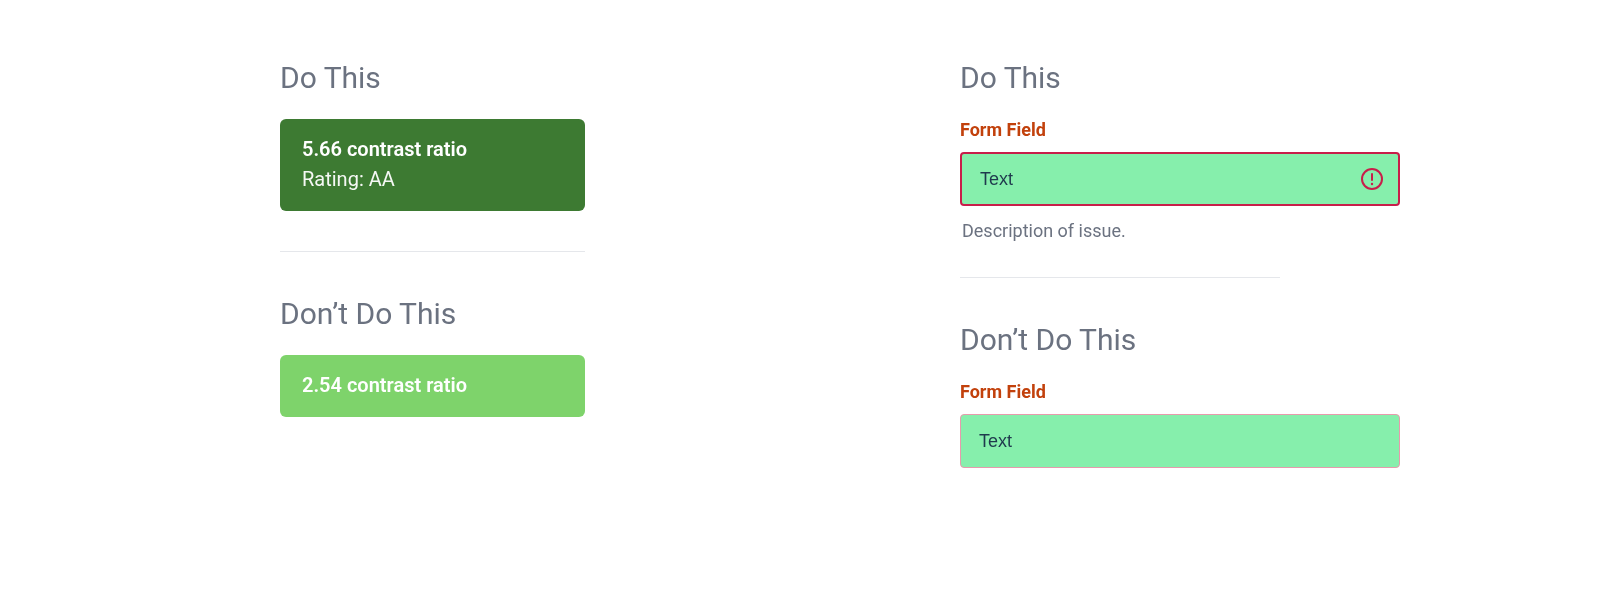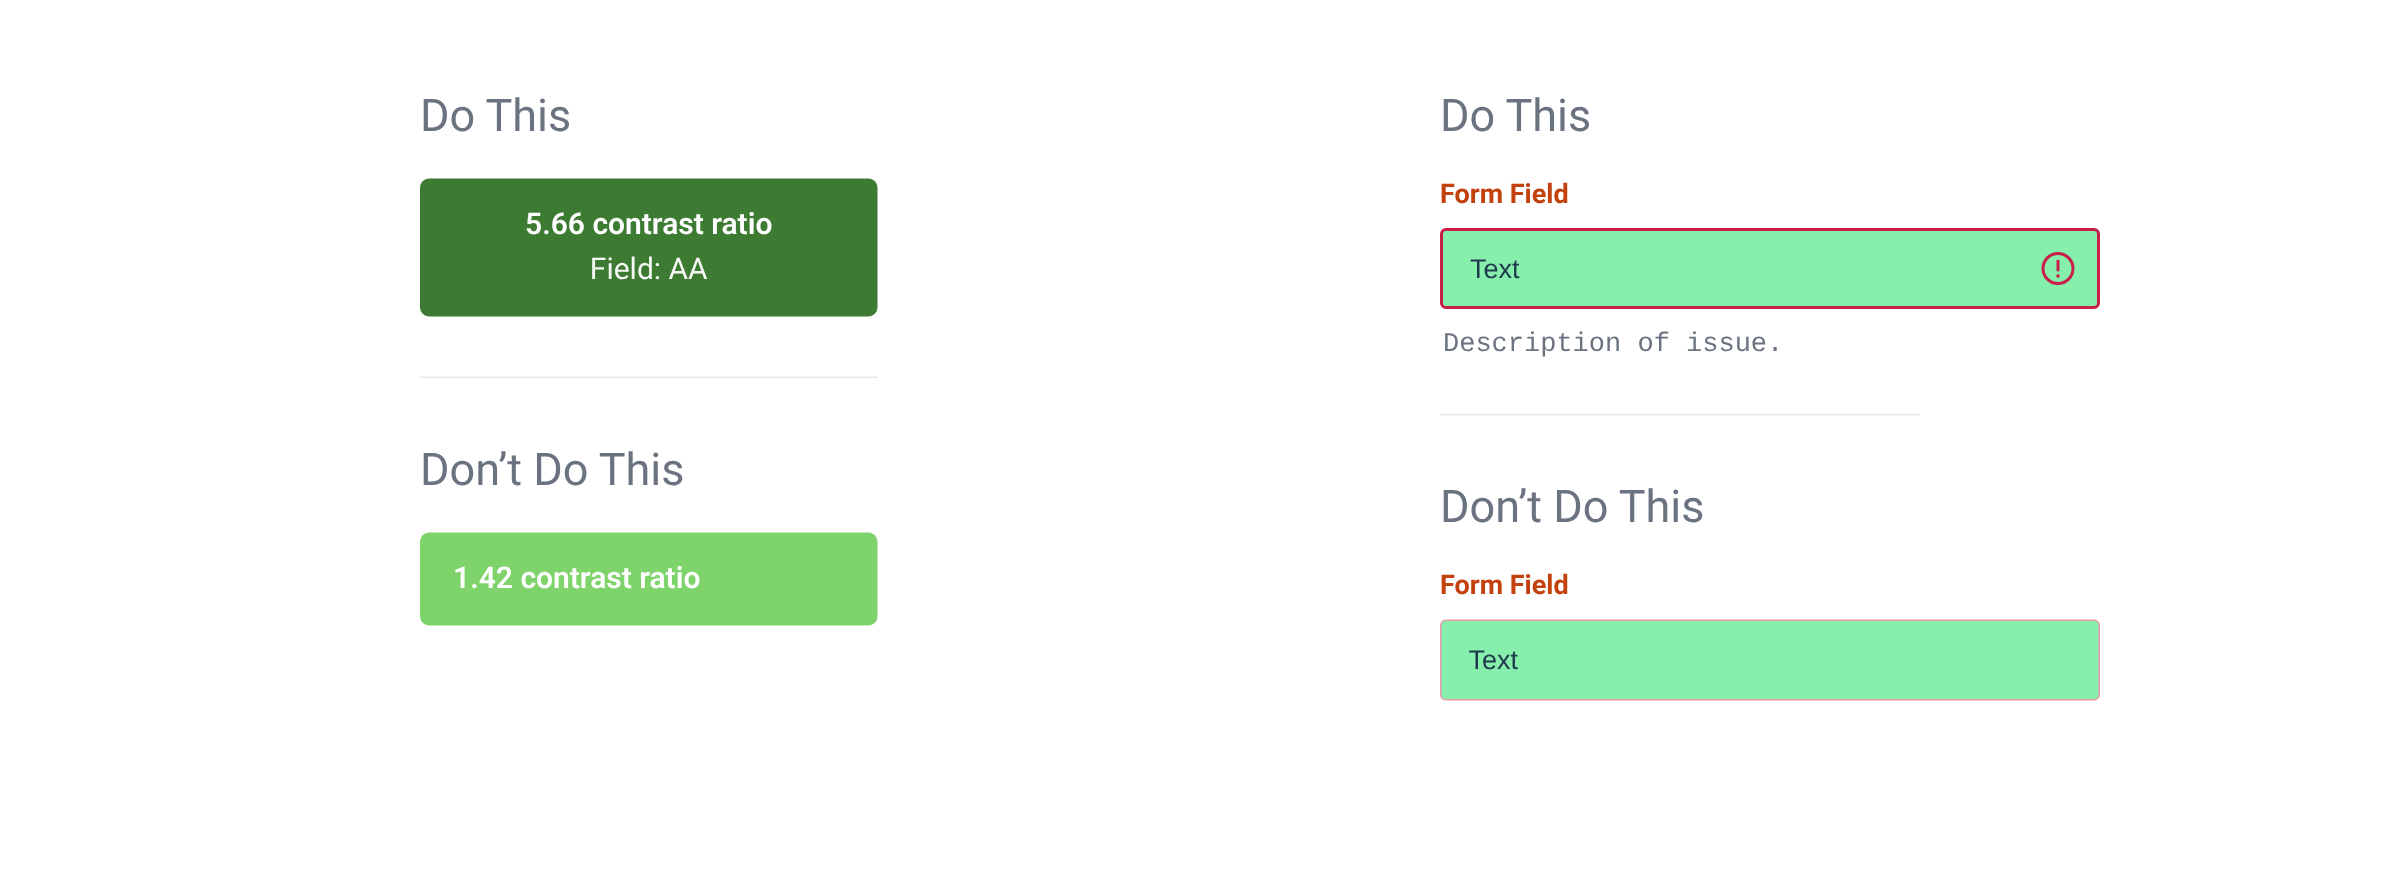--- a/index.html
+++ b/index.html
@@ -33,21 +33,21 @@
   }
 
   
   .swatch {
     width: 305px;
     border-radius: 6px;
     padding: 18px 22px 20px 22px;
     color: #ffffff;
     margin-bottom: 40px;
   }
-  .swatch-good { background: #3d7a32; text-align: center; }
+  .swatch-good { background: #3d7a32; }
   .swatch-bad  { background: #7ed36b; }
   .swatch-ratio {
     font-size: 20px;
     font-weight: 600;
     display: block;
   }
   .swatch-rating {
     font-size: 20px;
     font-weight: 400;
     display: block;
@@ -93,21 +93,20 @@
   .field-input.err-strong {
     border: 2px solid #c81e4a;
   }
   .field-input.err-weak {
     border: 1px solid #e89aad;
   }
   .field-help {
     font-size: 18px;
     color: #6b7280;
     margin: 14px 0 0 2px;
-    font-family: Liberation Mono, monospace;
   }
   .err-icon {
     position: absolute;
     right: 16px;
     top: 50%;
     transform: translateY(-50%);
     width: 24px;
     height: 24px;
   }
   .err-icon svg { display:block; }
@@ -116,29 +115,29 @@
 <body>
 
 <div class="page">
 
   <div class="col col-left">
 
     <h2 class="section-heading">Do This</h2>
 
     <div class="swatch swatch-good">
       <span class="swatch-ratio">5.66 contrast ratio</span>
-      <span class="swatch-rating">Field: AA</span>
+      <span class="swatch-rating">Rating: AA</span>
     </div>
 
     <hr class="divider">
 
     <h2 class="section-heading">Don’t Do This</h2>
 
     <div class="swatch swatch-bad">
-      <span class="swatch-ratio">1.42 contrast ratio</span>
+      <span class="swatch-ratio">2.54 contrast ratio</span>
     </div>
   </div>
 
   <div class="col col-right">
 
     <h2 class="section-heading">Do This</h2>
 
     <label class="field-label">Form Field</label>
 
     <div class="field-wrap">

